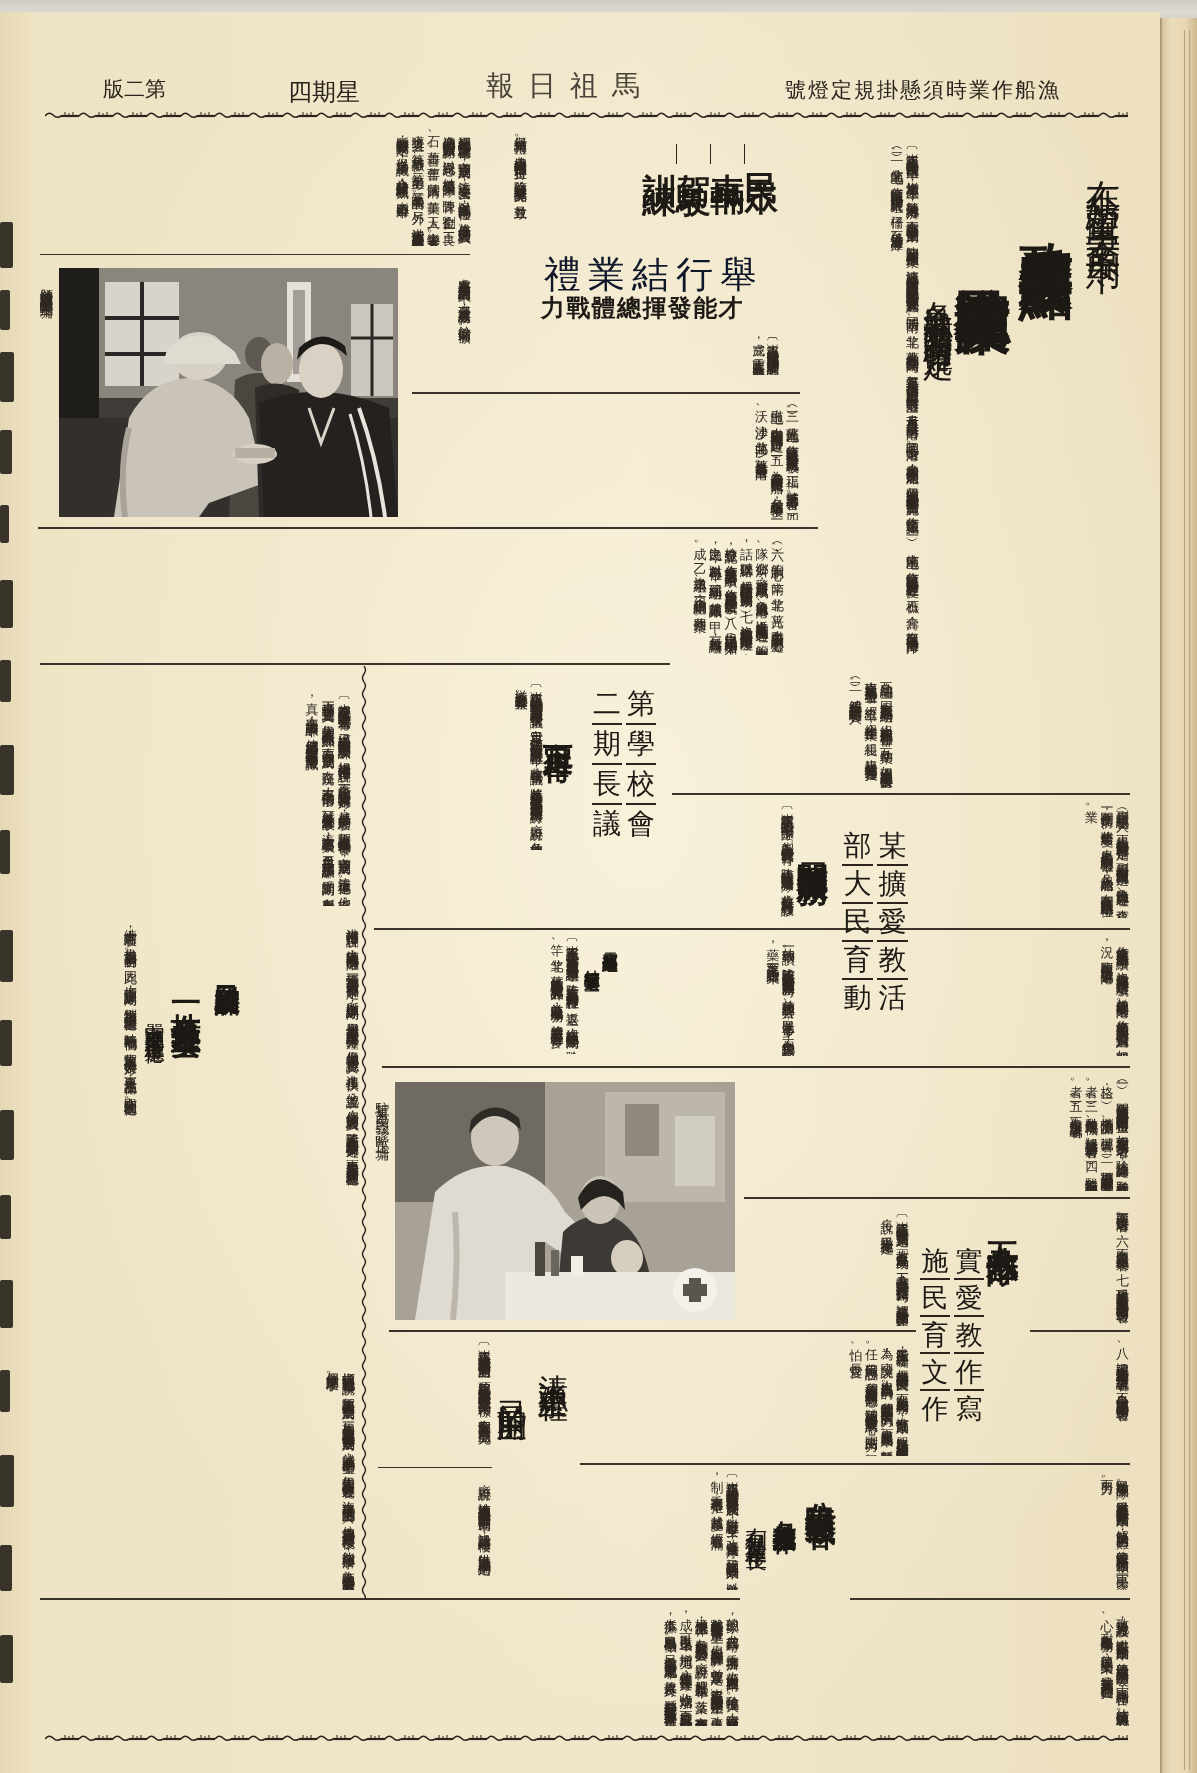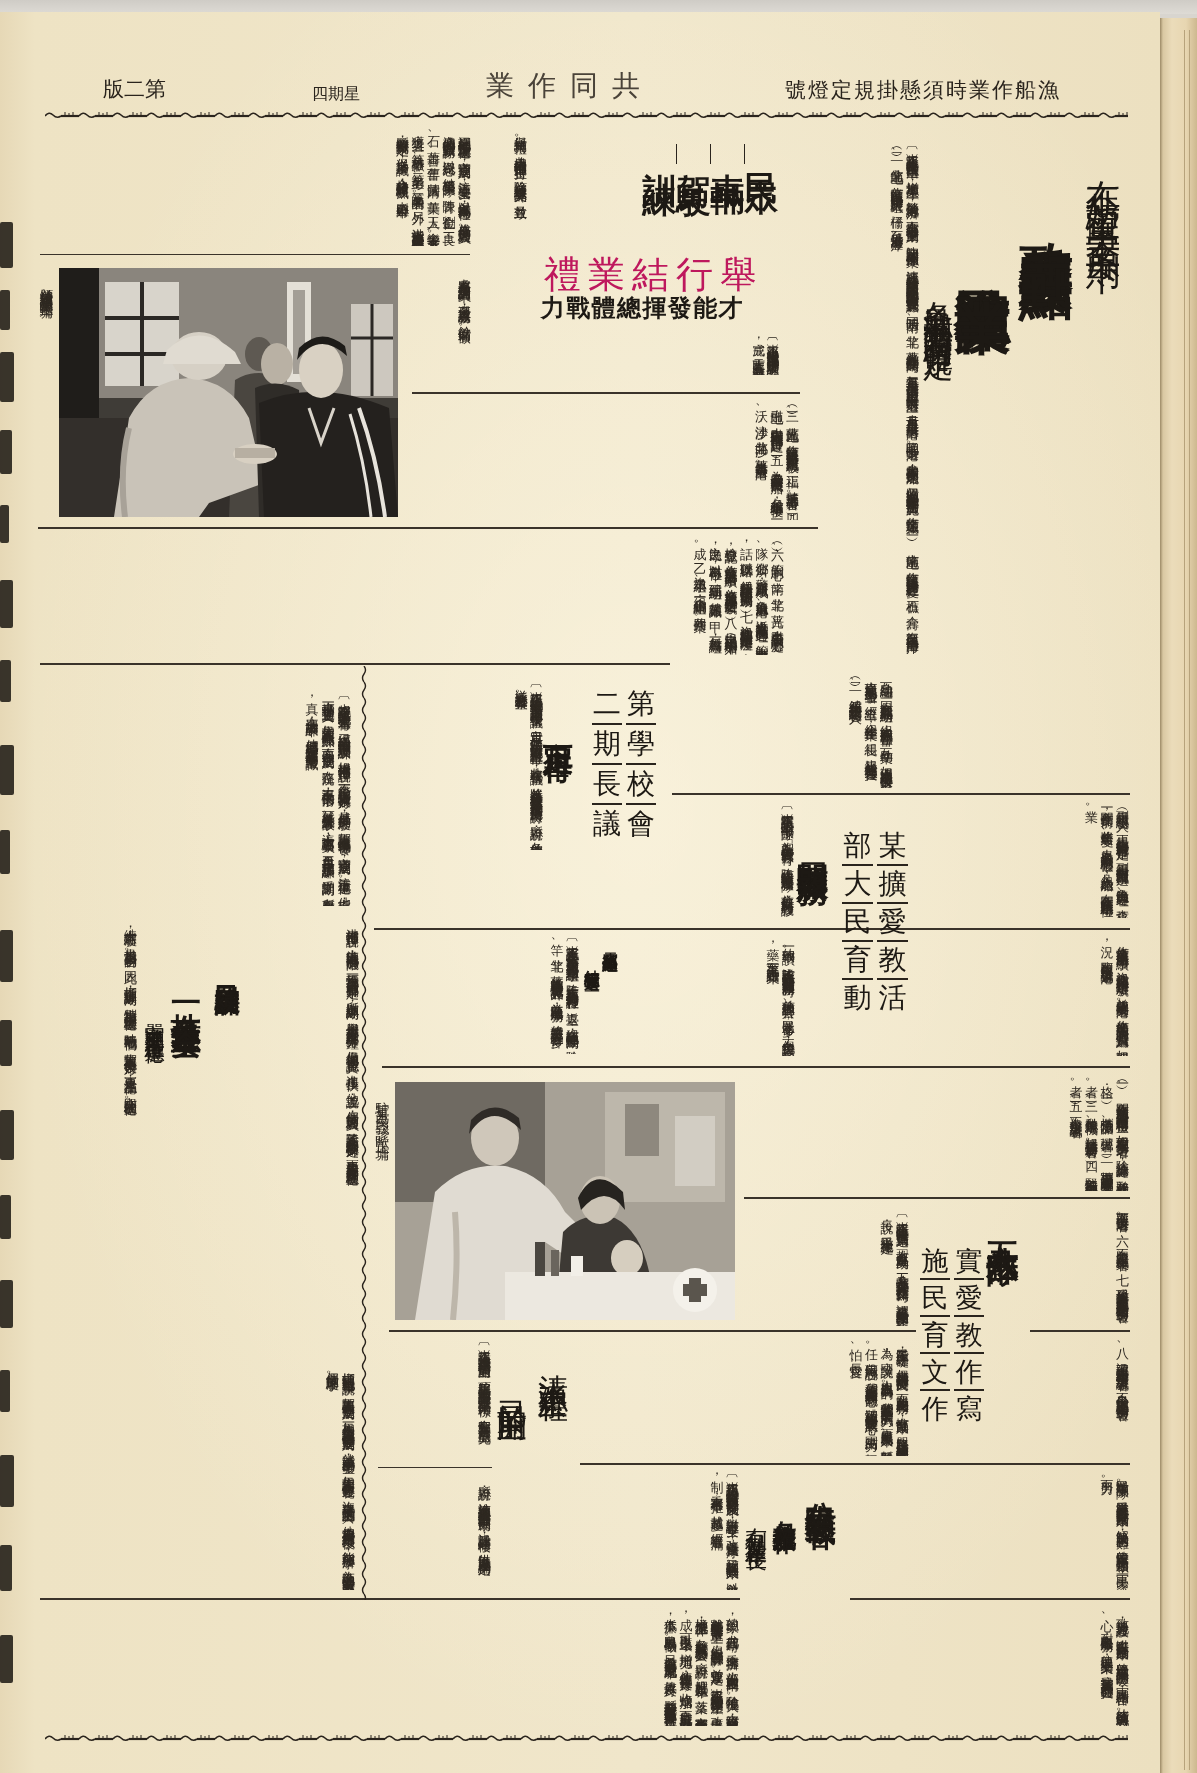--- a/index.html
+++ b/index.html
@@ -74,22 +74,22 @@
     <div class="edge-glyph" style="top:1110px;width:14px;height:50px;"></div>
     <div class="edge-glyph" style="top:1195px;width:11px;height:44px;"></div>
     <div class="edge-glyph" style="top:1280px;width:13px;height:48px;"></div>
     <div class="edge-glyph" style="top:1370px;width:10px;height:42px;"></div>
     <div class="edge-glyph" style="top:1455px;width:14px;height:52px;"></div>
     <div class="edge-glyph" style="top:1545px;width:12px;height:46px;"></div>
     <div class="edge-glyph" style="top:1635px;width:13px;height:48px;"></div>
   </div>
 
   <div class="rtl" style="left:100px;top:75px;width:66px;font-size:21px;">第二版</div>
-  <div class="rtl" style="left:298px;top:84px;width:62px;font-size:16px;">星期四</div>
-  <div class="rtl" style="left:500px;top:67px;width:154px;font-size:28px;letter-spacing:14px;color:#4a4339;">共同作業</div>
+  <div class="rtl" style="left:298px;top:76px;width:62px;font-size:24px;">星期四</div>
+  <div class="rtl" style="left:500px;top:67px;width:154px;font-size:28px;letter-spacing:14px;color:#4a4339;">馬祖日報</div>
   <div class="rtl" style="left:758px;top:76px;width:303px;font-size:21px;letter-spacing:2px;">漁船作業時須懸掛規定燈號</div>
   <svg style="position:absolute;left:45px;top:110px;" width="1083" height="10">
     <defs>
       <pattern id="wv" width="34" height="10" patternUnits="userSpaceOnUse">
         <path d="M0 6 Q4 1 8 5 T16 6" stroke="#2a241d" stroke-width="1.6" fill="none"></path>
         <path d="M16 6 L34 6" stroke="#2a241d" stroke-width="2.2"></path>
         <line x1="20" y1="2" x2="20" y2="6" stroke="#2a241d" stroke-width="1"></line>
         <line x1="24" y1="3" x2="24" y2="6" stroke="#2a241d" stroke-width="1"></line>
         <line x1="28" y1="2" x2="28" y2="6" stroke="#2a241d" stroke-width="1"></line>
       </pattern>
@@ -113,21 +113,21 @@
     <div class="vt" style="left:1032px;top:1337px;width:98px;height:120px;">八、訊號召與船上連絡不按規定發射訊號者。不良份子危害地區之企圖知情不報者。</div>
   </div>
 
   <div>
     <div class="col-grid" style="left:643px;top:144px;">
       <div class="col-cell sep">民眾</div>
       <div class="col-cell sep">車輛</div>
       <div class="col-cell sep">駕駛</div>
       <div class="col-cell">訓練</div>
     </div>
-    <div class="rtl" style="left:550px;top:250px;width:214px;font-size:37px;letter-spacing:7px;color:#be185d;">舉行結業禮</div>
+    <div class="rtl" style="left:550px;top:250px;width:214px;font-size:37px;letter-spacing:7px;color:#0f172a;">舉行結業禮</div>
     <div class="rtl" style="left:540px;top:292px;width:204px;font-size:24px;letter-spacing:1.4px;font-weight:bold;color:#1d1914;">才能發揮總體戰力</div>
     <div class="vt sm" style="left:537px;top:333px;width:243px;height:42px;">〔本報訊〕由港指部代辦地區民眾車輛駕駛訓練班，歷時十週訓練完成，昨天下午三時五分並於</div>
     <div class="vt" style="left:478px;top:126px;width:50px;height:260px;">舉行結業典禮。典禮由港指部指揮官主持，除頒發績優學員獎品外，並且致</div>
     <div class="vt" style="left:40px;top:126px;width:432px;height:120px;">詞勗勉他們注重駕駛道德，遵守交通規則，注重交通安全，以保養車輛為己任，成為優良的駕駛人員。學員們昨天並向平日指導他們的教官獻旗致謝，以資紀念。結業學員第二隊：陳青、劉金仁、王良、潘石、蕭善、曹年、黃國清、美華、玉人、金鑾等十六名。成績優良獲獎者：第一名林培獻、第二名彭呈、第三名陳名的。另外，港指部亦將學員名單函送縣府，由縣府依照有關規定，保送參加考試，合格後發給駕駛執照，由縣府公車</div>
     <div class="vt" style="left:408px;top:268px;width:64px;height:117px;">處將在報考參加訓練的人員中，選優至該處服務，餘儲備名額。</div>
 
     <div class="caption" style="left:38px;top:278px;width:18px;">頒發績優駕訓學員獎品（歐正墉）</div>
     <div class="photo" style="left:59px;top:268px;width:339px;height:249px;">
       <svg width="339" height="249" viewBox="0 0 339 249">
         <rect width="339" height="249" fill="#3f3c37"></rect>

